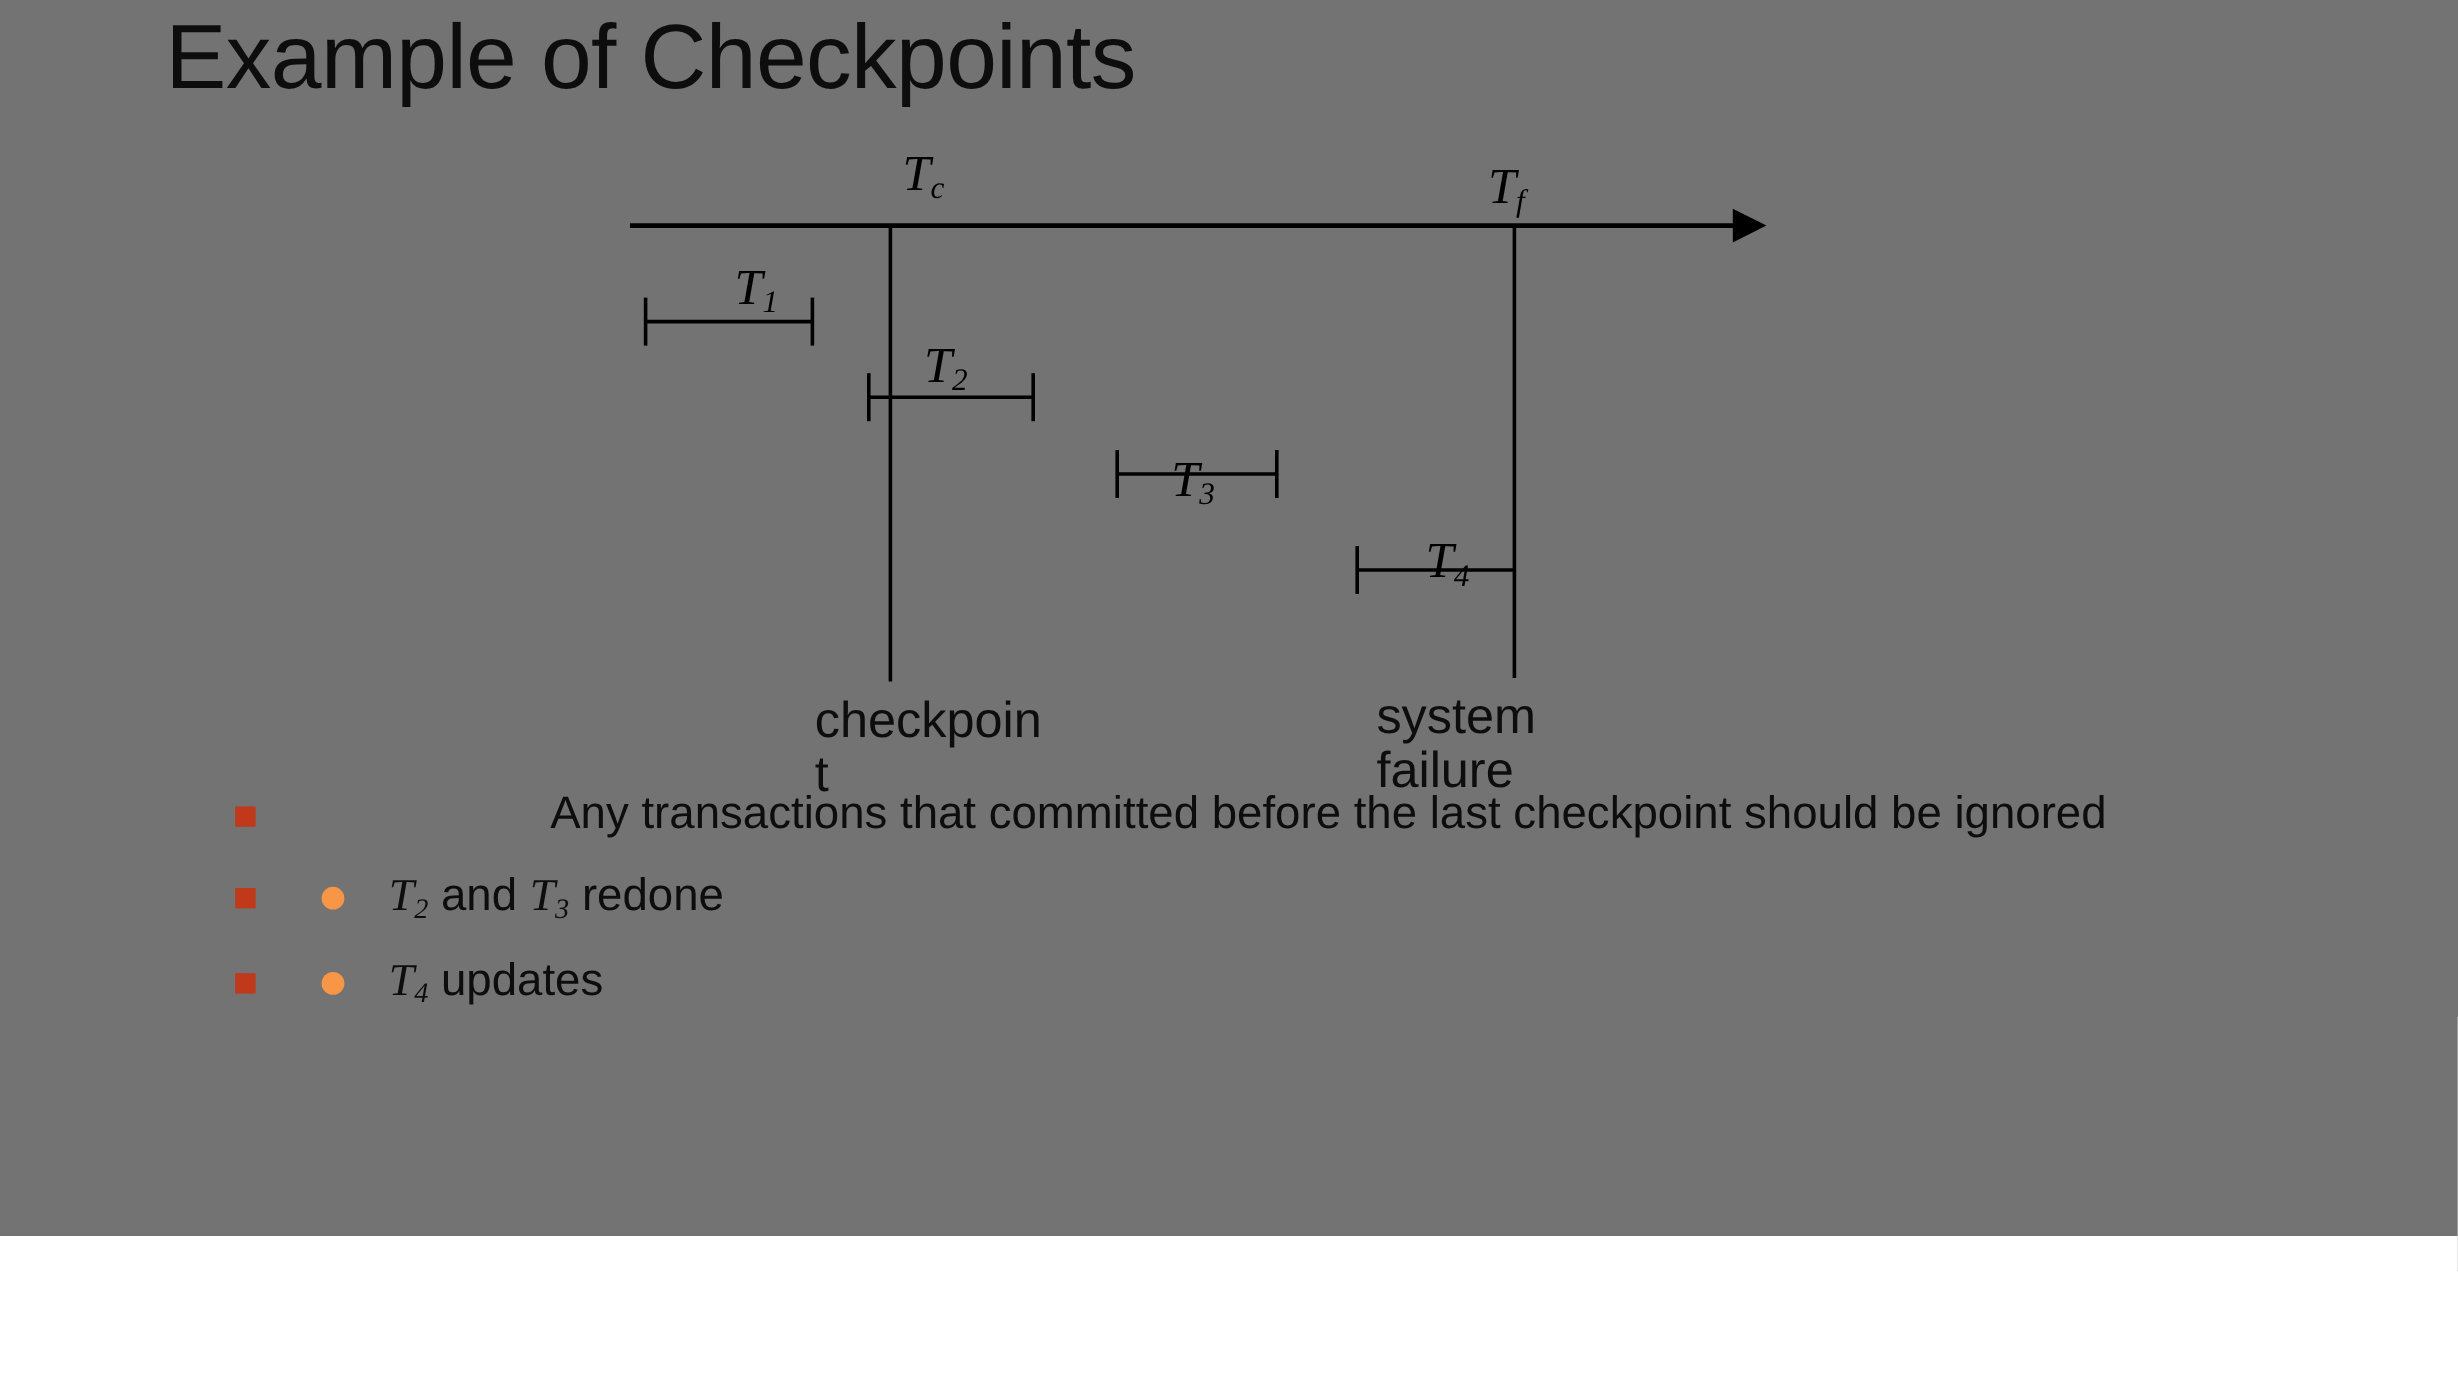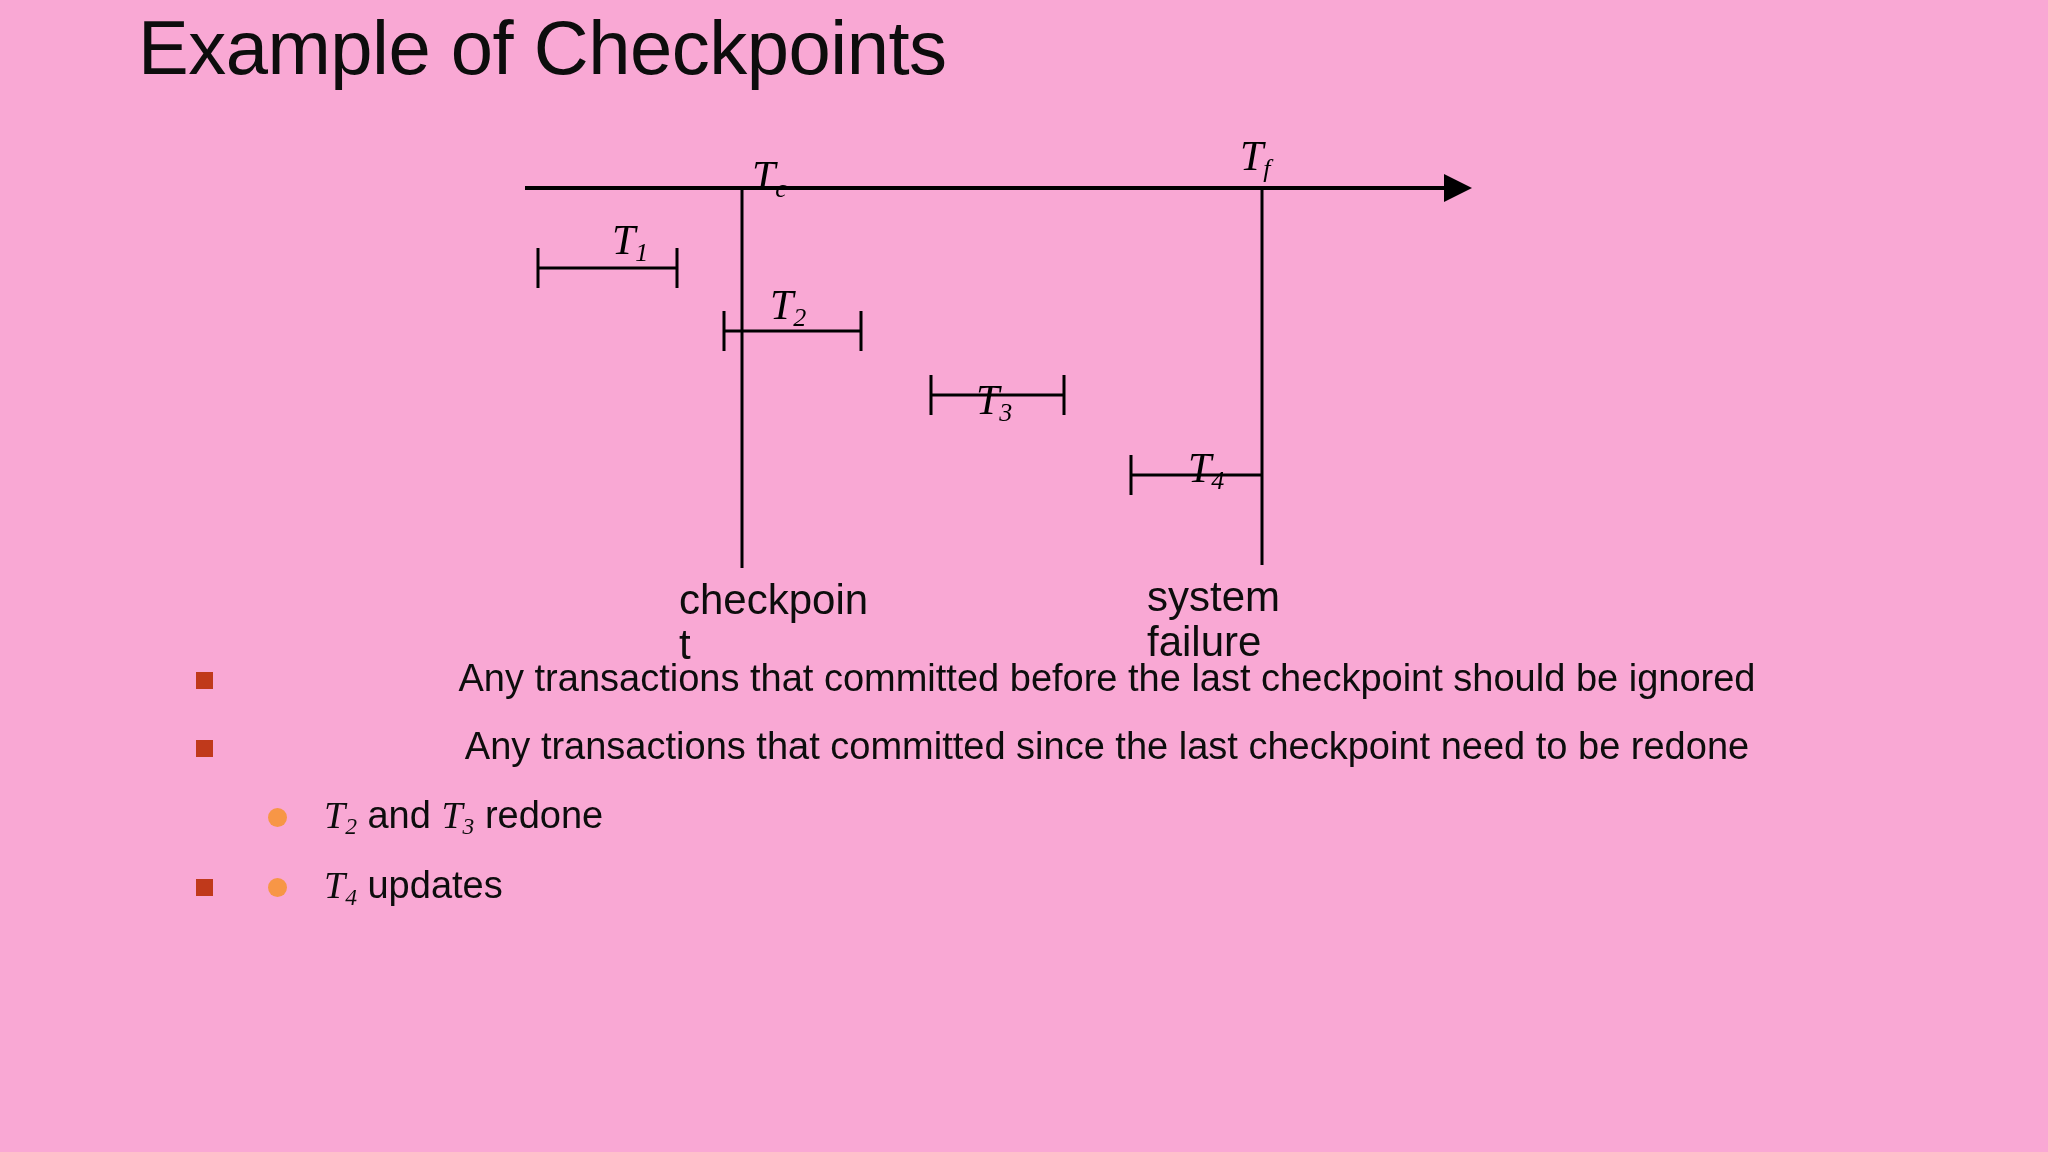--- a/index.html
+++ b/index.html
@@ -12,22 +12,22 @@
     height: 1152px;
     font-family: "Liberation Sans", sans-serif;
     color: #000000;
     overflow: hidden;
     position: relative;
   }
 
   #slide {
     position: relative;
     width: 2048px;
-    height: 1152px;
-    background: #f9a8d4;
+    height: 1030px;
+    background: #737373;
   }
 
   
   #slide-title {
     position: absolute;
     left: 138px;
     top: 8px;
     font-size: 76px;
     line-height: 1.05;
     font-weight: 400;
@@ -165,21 +165,21 @@
         <line x1="931" y1="375" x2="931" y2="415" stroke="#000000" stroke-width="3"></line>
         <line x1="1064" y1="375" x2="1064" y2="415" stroke="#000000" stroke-width="3"></line>
       </g>
 
       <g>
         <line x1="1130" y1="475" x2="1262" y2="475" stroke="#000000" stroke-width="3"></line>
         <line x1="1131" y1="455" x2="1131" y2="495" stroke="#000000" stroke-width="3"></line>
       </g>
     </svg>
 
-    <div class="diag-label" style="left:752px; top:152px;">
+    <div class="diag-label" style="left:752px; top:121px;">
       <span>T</span><sub>c</sub>
     </div>
 
     <div class="diag-label" style="left:1240px; top:132px;">
       <span>T</span><sub>f</sub>
     </div>
 
     <div class="diag-label" style="left:612px; top:216px;">
       <span>T</span><sub>1</sub>
     </div>
@@ -210,21 +210,20 @@
   <div id="bullets">
 
     <div class="lvl1 sp-1">
       <span class="marker"></span>
       <span>Any transactions that committed before the last checkpoint should be ignored</span>
     </div>
 
 
     <div class="lvl1 sp-1">
       <span class="marker"></span>
-      <span>Any transactions that committed since the last checkpoint need to be redone</span>
     </div>
 
     <div class="lvl2 sp-2">
       <span class="marker"></span>
       <span class="tvar"><span>T</span><sub>2</sub></span><span> and </span><span class="tvar"><span>T</span><sub>3</sub></span><span> redone</span>
     </div>
 
     <div class="lvl1 sp-1">
       <span class="marker"></span>
     </div>

